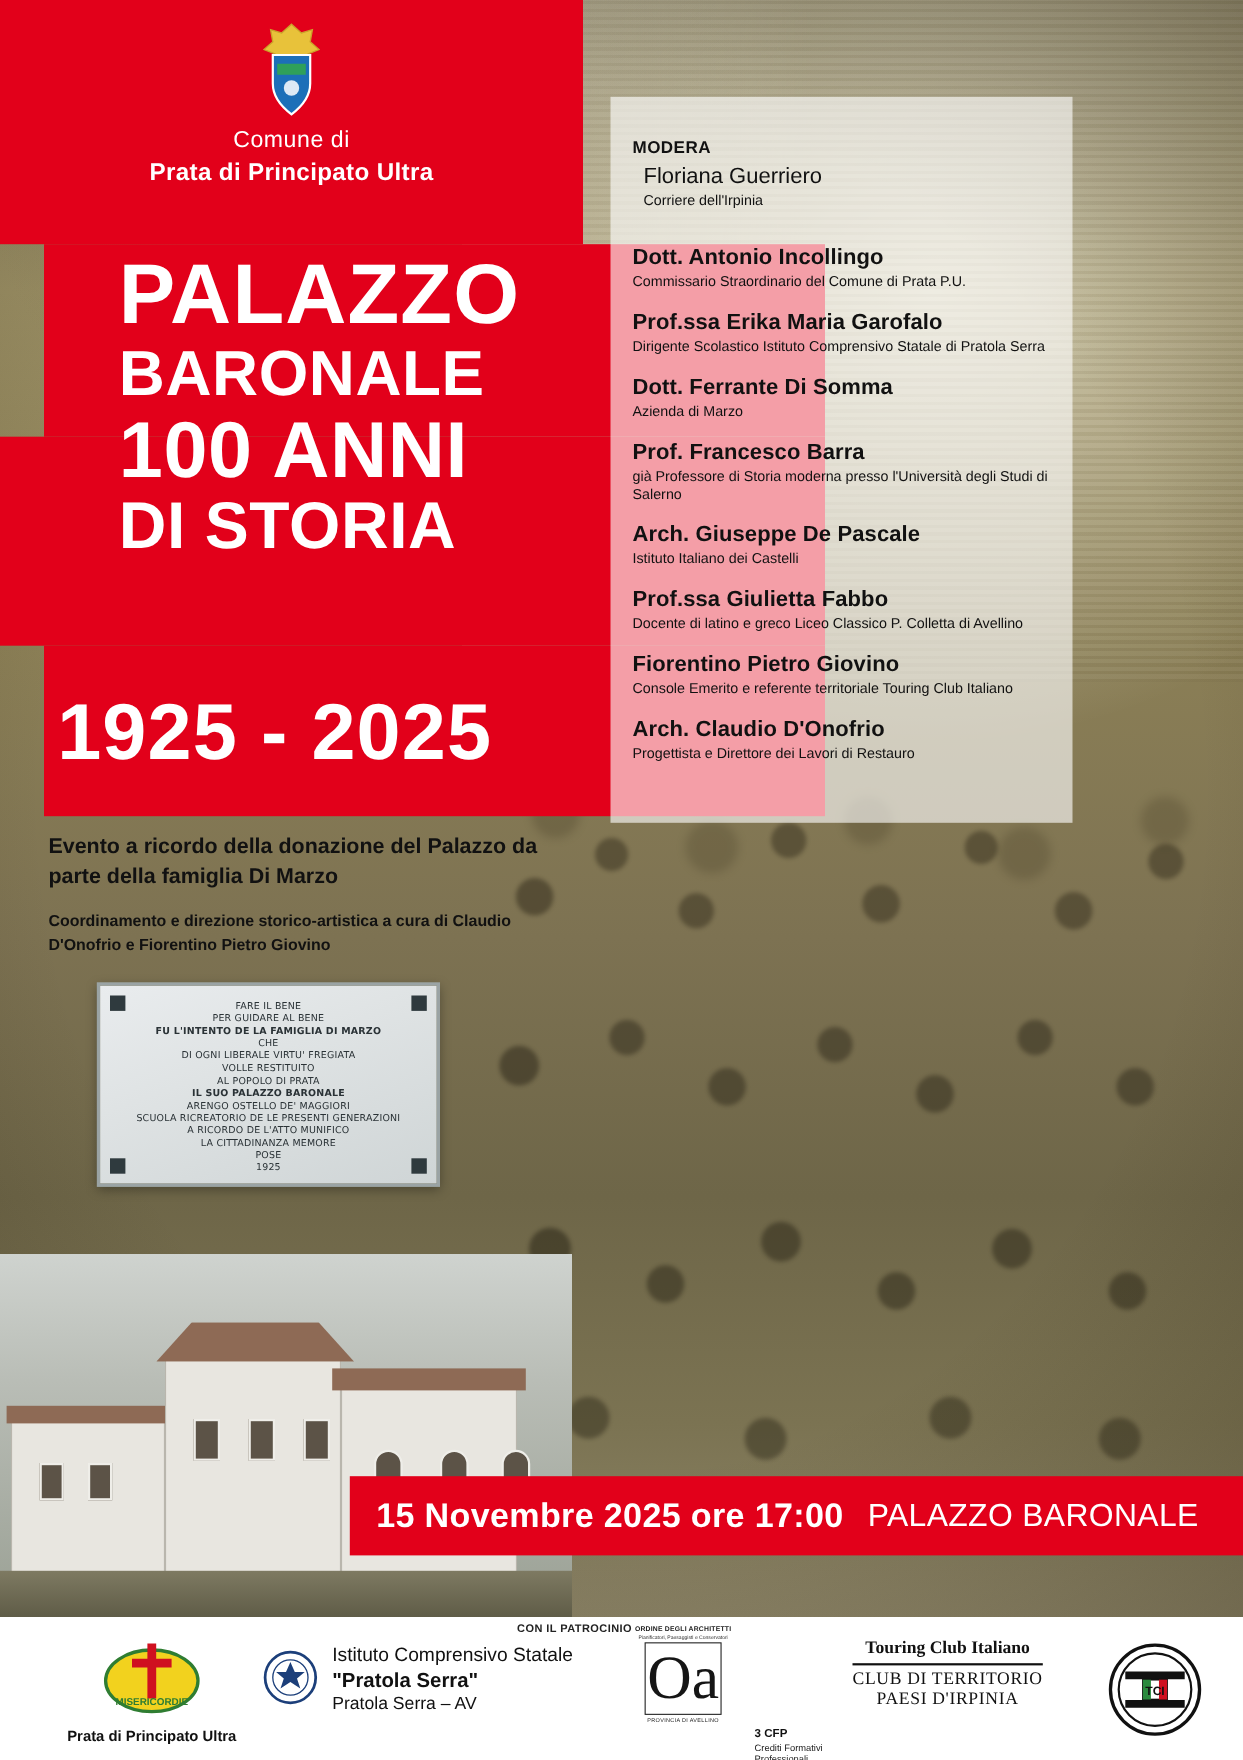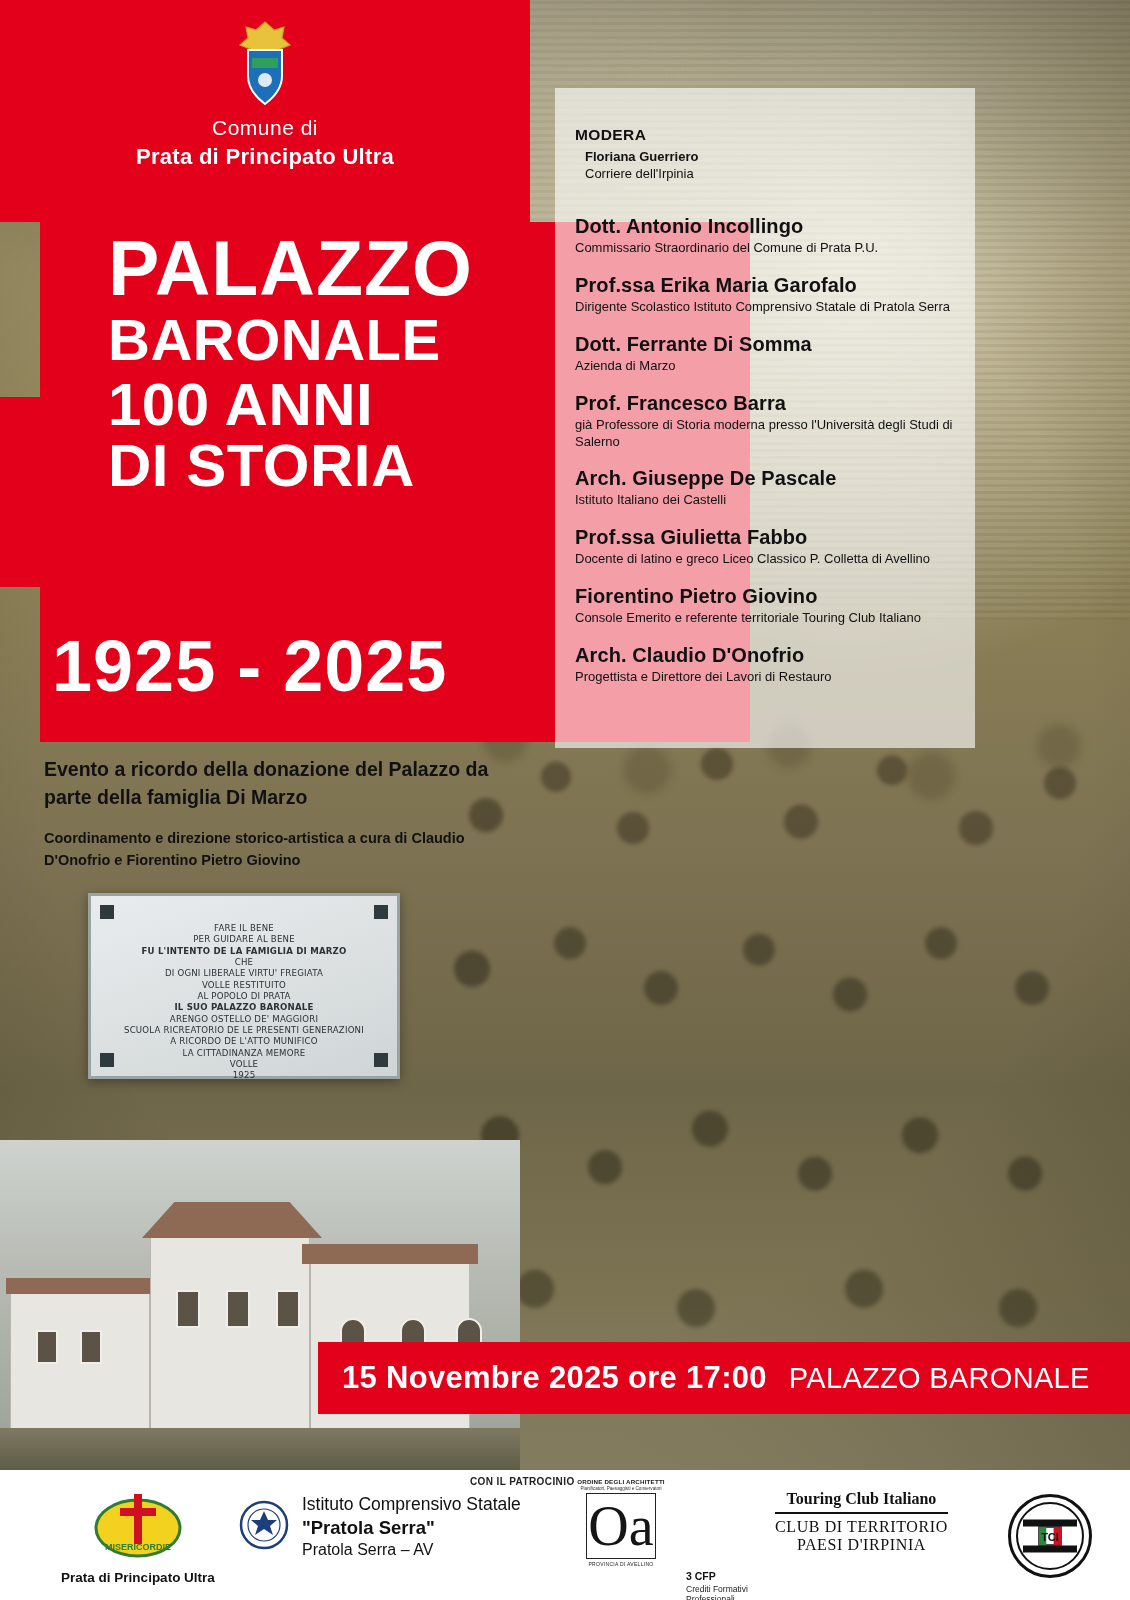--- a/index.html
+++ b/index.html
@@ -142,21 +142,21 @@
 
   .title-main {
     position: absolute;
     left: 108px; top: 232px;
     color: #fff;
     font-weight: bold;
     line-height: .96;
   }
   .t1 { font-size: 77px; letter-spacing: 1px; }
   .t2 { font-size: 58px; letter-spacing: .5px; margin-top: 6px;}
-  .t3 { font-size: 60px; letter-spacing: .5px; margin-top: 8px;}
+  .t3 { font-size: 72px; letter-spacing: .5px; margin-top: 8px;}
   .t4 { font-size: 60px; letter-spacing: .5px; margin-top: 4px;}
   .years {
     position: absolute;
     left: 52px; top: 625px;
     color: #fff;
     font-size: 72px;
     font-weight: bold;
     letter-spacing: 1px;
   }
 
@@ -181,21 +181,21 @@
   }
 
   
   .plaque {
     position: absolute;
     left: 88px; top: 893px;
     width: 312px; height: 186px;
     background: linear-gradient(160deg, #e9ecee 0%, #dfe3e4 40%, #cfd5d6 100%);
     border: 3px solid #9aa3a4;
     box-shadow: 0 3px 10px rgba(0,0,0,.35);
-    padding: 27px 8px 6px;
+    padding: 14px 8px 6px;
     text-align: center;
     color: #2a3236;
     font-size: 8.6px;
     line-height: 1.32;
     letter-spacing: .2px;
     font-family: "DejaVu Sans", sans-serif;
   }
   .plaque .bolt {
     position: absolute;
     width: 14px; height: 14px;
@@ -249,22 +249,22 @@
     padding: 38px 0 0 20px;
     color: #111;
   }
   .moder-label {
     font-size: 15.5px;
     font-weight: bold;
     letter-spacing: .4px;
     margin-bottom: 5px;
   }
   .moder-name {
-    font-size: 13px;
-    font-weight: bold;
+    font-size: 20px;
+    font-weight: normal;
     margin-left: 10px;
   }
   .moder-role {
     font-size: 13px;
     margin-left: 10px;
     margin-top: 2px;
   }
   .sp-list { margin-top: 34px; }
   .sp-item { margin-bottom: 17px; }
   .sp-name {
@@ -462,21 +462,21 @@
     <span class="pl-line strong">FU L'INTENTO DE LA FAMIGLIA DI MARZO</span>
     <span class="pl-line">CHE</span>
     <span class="pl-line">DI OGNI LIBERALE VIRTU' FREGIATA</span>
     <span class="pl-line">VOLLE RESTITUITO</span>
     <span class="pl-line">AL POPOLO DI PRATA</span>
     <span class="pl-line strong">IL SUO PALAZZO BARONALE</span>
     <span class="pl-line">ARENGO OSTELLO DE' MAGGIORI</span>
     <span class="pl-line">SCUOLA RICREATORIO DE LE PRESENTI GENERAZIONI</span>
     <span class="pl-line">A RICORDO DE L'ATTO MUNIFICO</span>
     <span class="pl-line">LA CITTADINANZA MEMORE</span>
-    <span class="pl-line">VOLLE</span>
+    <span class="pl-line">POSE</span>
     <span class="pl-line">1925</span>
   </div>
 
   <div class="building">
     <div class="sky"></div>
     <div class="b-mass" style="left:10px; top:150px; width:140px; height:150px;"></div>
     <div class="b-roof" style="left:6px; top:138px; width:150px; height:16px;"></div>
     <div class="b-mass" style="left:150px; top:95px; width:160px; height:205px;"></div>
     <div class="b-roof" style="left:142px; top:62px; width:180px; height:36px; clip-path:polygon(0 100%,18% 0,82% 0,100% 100%);"></div>
     <div class="b-mass" style="left:310px; top:120px; width:160px; height:180px;"></div>

